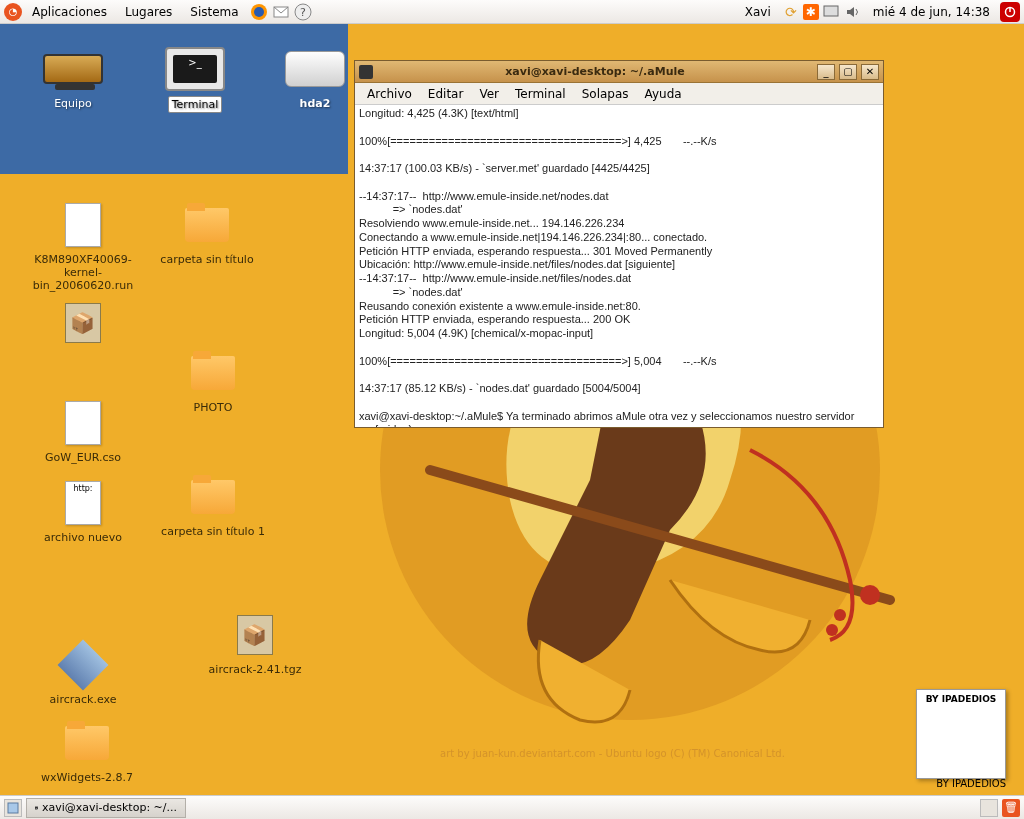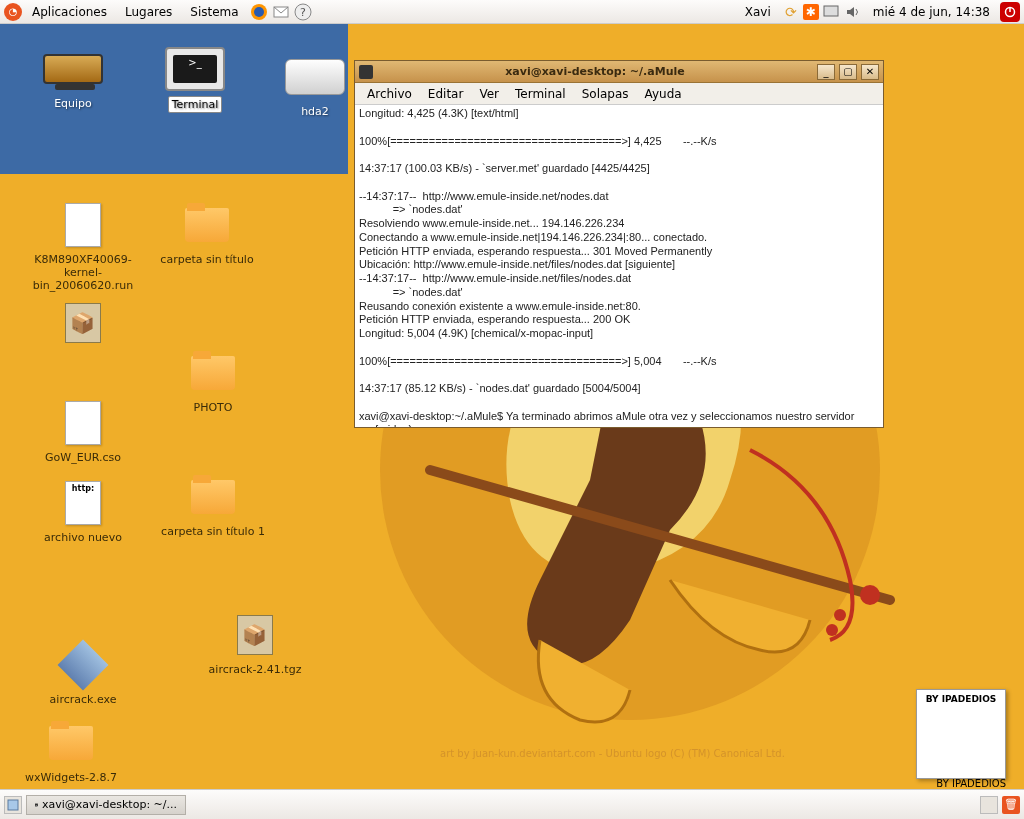--- a/index.html
+++ b/index.html
@@ -111,21 +111,21 @@
   .win-btn{width:18px;height:16px;background:linear-gradient(#f6e7cc,#d9bb8a);border:1px solid #8a6a38;font-size:10px;display:flex;align-items:center;justify-content:center;cursor:pointer;}
   .menubar{height:22px;background:#f2efe9;display:flex;align-items:center;padding:0 6px;gap:4px;border-bottom:1px solid #ccc;}
   .menubar span{padding:12px 6px;cursor:pointer;}
   .term-body{
     flex:1; background:#fff; color:#222; font-family:Liberation Sans, sans-serif;
     font-size:11px; padding:2px 4px; white-space:pre-wrap; overflow:hidden;
     line-height:1.25;
   }
   
   .bottom-panel{
-    position:absolute; left:0; right:0; bottom:0; height:30px;
+    position:absolute; left:0; right:0; bottom:0; height:24px;
     background:linear-gradient(#fdfcfb,#ece8e4);
     border-top:1px solid #ccc; display:flex; align-items:center;
     padding:0 4px; z-index:100; justify-content:space-between;
   }
   .task-btn{
     height:20px; padding:0 8px; background:linear-gradient(#eae7e2,#d6d2cc);
     border:1px solid #b3afa8; display:flex; align-items:center; gap:4px;
     font-size:11px; cursor:pointer; max-width:160px; overflow:hidden; white-space:nowrap;
   }
   .tray{display:flex;align-items:center;gap:4px;}
@@ -216,21 +216,21 @@
       <div class="label">Equipo</div>
     </div>
     <div class="desktop-icon selected" style="left: 140px; top: 44px;">
       <div class="icon-box">
         <div class="terminal-icon">
           <div class="terminal-screen">&gt;_</div>
         </div>
       </div>
       <div class="label">Terminal</div>
     </div>
-    <div class="desktop-icon" style="left: 260px; top: 52px;">
+    <div class="desktop-icon" style="left: 260px; top: 44px; font-weight: bold;">
       <div class="icon-box">
         <div class="drive-icon"></div>
       </div>
       <div class="label">hda2</div>
     </div>
     <div class="desktop-icon dark" style="left: 28px; top: 200px;">
       <div class="icon-box">
         <div class="file-icon"></div>
       </div>
       <div class="label">K8M890XF40069-kernel-bin_20060620.run</div>
@@ -259,37 +259,37 @@
       <div class="label">GoW_EUR.cso</div>
     </div>
     <div class="desktop-icon dark" style="left: 158px; top: 472px;">
       <div class="icon-box">
         <div class="folder-icon"></div>
       </div>
       <div class="label">carpeta sin título 1</div>
     </div>
     <div class="desktop-icon dark" style="left: 28px; top: 478px;">
       <div class="icon-box">
-        <div class="file-icon" style="font-size:8px;padding:2px;font-weight:bold;">http:</div>
+        <div class="file-icon" style="font-size:8px;padding:2px;">http:</div>
       </div>
       <div class="label">archivo nuevo</div>
     </div>
     <div class="desktop-icon dark" style="left: 200px; top: 610px;">
       <div class="icon-box">
         <div class="tgz-icon">📦</div>
       </div>
       <div class="label">aircrack-2.41.tgz</div>
     </div>
     <div class="desktop-icon dark" style="left: 28px; top: 640px;">
       <div class="icon-box">
         <div style="width:36px;height:36px;transform:rotate(45deg);background:linear-gradient(#a0c0e0,#6080b0);"></div>
       </div>
       <div class="label">aircrack.exe</div>
     </div>
-    <div class="desktop-icon dark" style="left: 16px; top: 718px;">
+    <div class="desktop-icon dark" style="left: 32px; top: 718px;">
       <div class="icon-box">
         <div class="folder-icon"></div>
       </div>
       <div class="label">wxWidgets-2.8.7</div>
     </div>
   </div>
 
 <div class="term-window">
   <div class="titlebar">
     <div class="titlebar-icon"></div>

